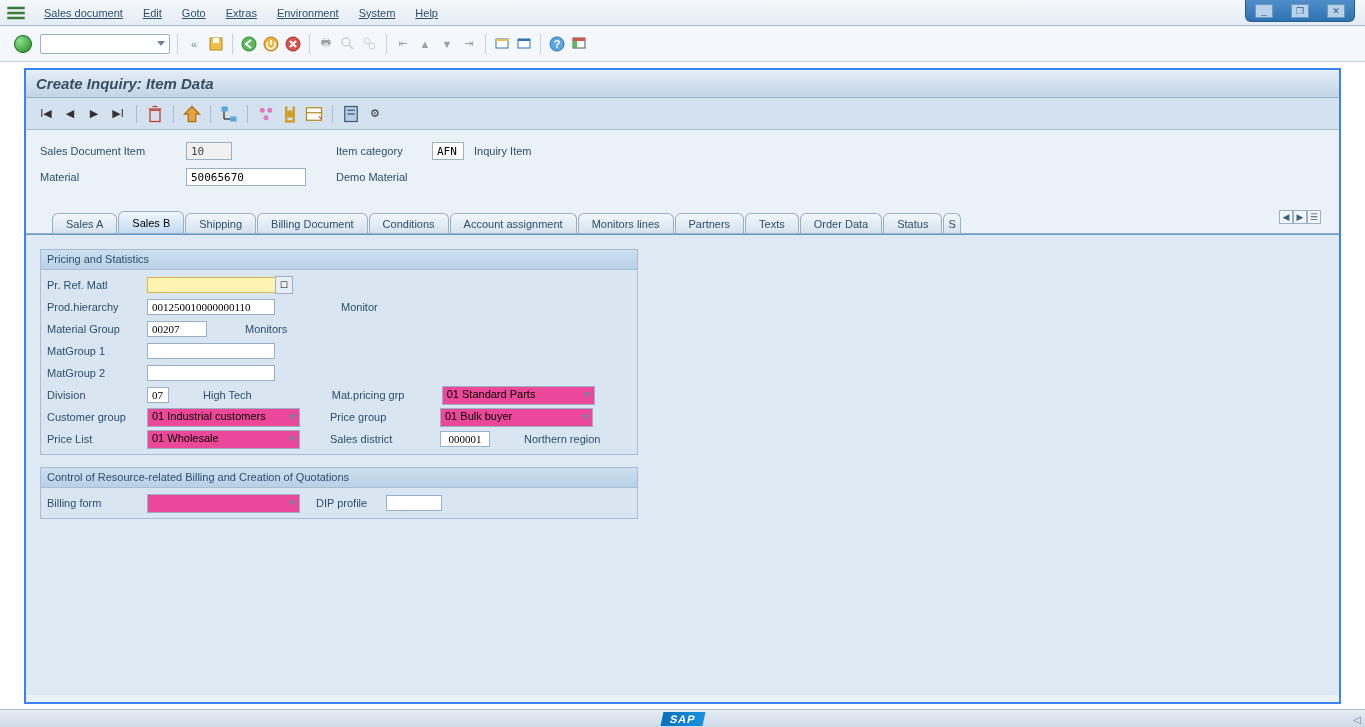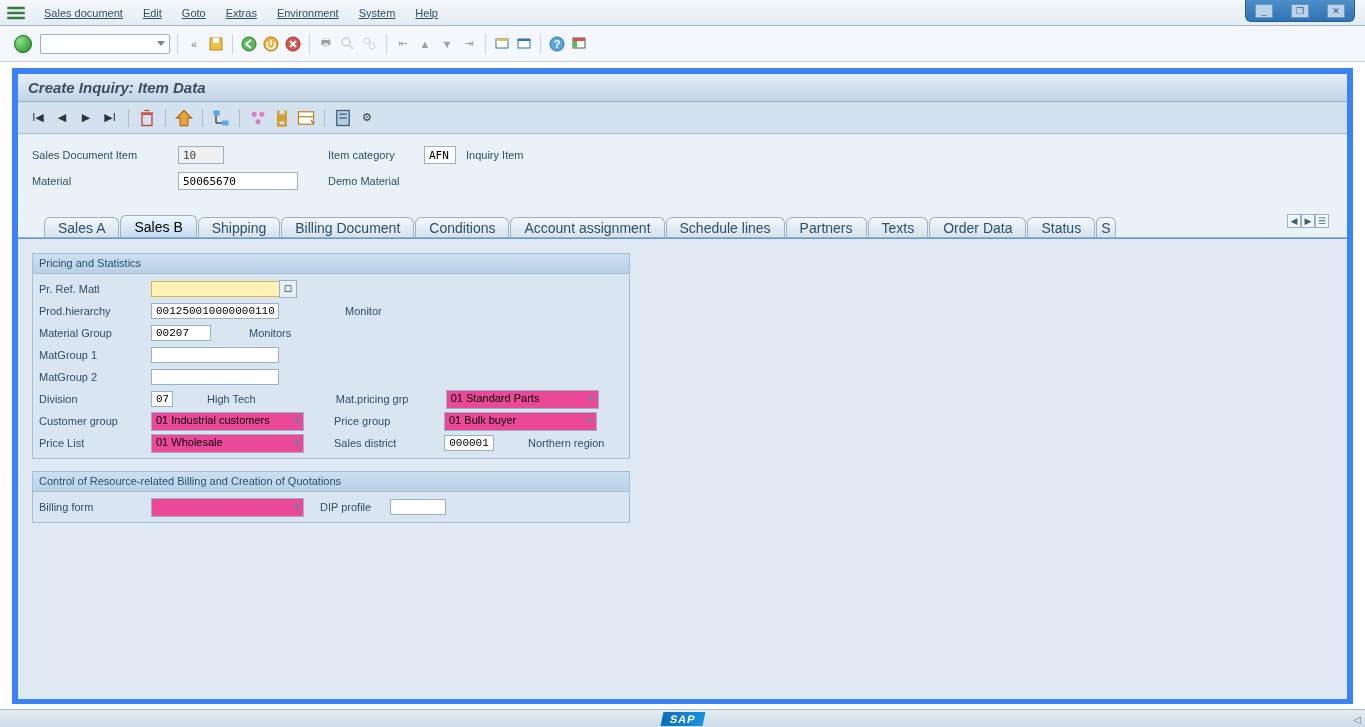--- a/index.html
+++ b/index.html
@@ -19,53 +19,53 @@
 .tb-green{width:18px;height:18px;border-radius:50%;background:radial-gradient(circle at 30% 30%,#8de08d,#1f8b1f);border:1px solid #116611;margin-right:6px;}
 .tb-field{width:130px;height:20px;border:1px solid #9ab1c5;background:#fff;border-radius:2px;}
 .tb-dd{width:0;height:0;border-left:4px solid transparent;border-right:4px solid transparent;border-top:5px solid #6a87a1;margin-left:-15px;margin-right:6px;}
 .tb-sep{width:1px;height:20px;background:#c4d2e1;margin:0 4px;}
 .tb-btn{width:20px;height:20px;display:flex;align-items:center;justify-content:center;border-radius:2px;}
 .tb-btn svg,.tb-btn span{width:16px;height:16px;}
 .tb-chev{color:#6a87a1;font-size:11px;}
 .tb-disabled{opacity:0.35;}
 
 
-.work-area{margin:6px 12px;border:6px solid #3b82f6;height:636px;background:#eaf1f7;}
+.work-area{margin:6px 24px;border:2px solid #3b82f6;height:636px;background:#eaf1f7;}
 .title-bar{height:28px;background:linear-gradient(#e6eef7,#c2d4e7);border-bottom:1px solid #9ab1c5;display:flex;align-items:center;padding-left:10px;}
 .title-bar h1{font-size:15px;font-style:italic;font-weight:bold;color:#3a4d61;}
 
 
 .screen-tb{height:32px;background:#d4e1ef;border-bottom:1px solid #a7bdd1;display:flex;align-items:center;padding-left:10px;gap:4px;}
 .st-btn{width:20px;height:20px;display:flex;align-items:center;justify-content:center;color:#333;}
 .st-sep{width:1px;height:18px;background:#a7bdd1;margin:0 4px;}
 
 
 .header-fields{padding:10px 14px 4px 14px;background:#eaf1f7;}
 .hf-row{display:flex;align-items:center;margin-bottom:4px;height:22px;}
 .hf-label{width:146px;color:#2c4f6e;}
 .hf-input{height:18px;border:1px solid #9ab1c5;background:#fff;padding:1px 4px;font-family:monospace;font-size:11px;}
 .hf-input.ro{background:#f0f0f0;color:#444;}
 .hf-text{margin-left:10px;color:#2c4f6e;}
 
 
 .tab-strip{display:flex;align-items:flex-end;padding-left:26px;background:#eaf1f7;height:24px;border-bottom:1px solid #9ab1c5;margin-top:14px;position:relative;}
-.tab{height:20px;display:flex;align-items:center;padding:0 13px;background:linear-gradient(#f3f7fb,#d6e2ed);border:1px solid #9ab1c5;border-bottom:none;border-radius:6px 6px 0 0;margin-right:1px;color:#2c4f6e;cursor:pointer;font-size:14px;white-space:nowrap;text-align:center;}
+.tab{height:20px;display:flex;align-items:center;padding:0 13px;background:linear-gradient(#f3f7fb,#d6e2ed);border:1px solid #9ab1c5;border-bottom:none;border-radius:6px 6px 0 0;margin-right:1px;color:#2c4f6e;cursor:pointer;font-size:11px;white-space:nowrap;text-align:center;}
 .tab.active{background:linear-gradient(#eff7ff,#c4dbf1);color:#000;height:22px;}
 .tab-ctrl{position:absolute;right:18px;top:0;display:flex;gap:0;}
 .tab-ctrl span{width:14px;height:14px;border:1px solid #9ab1c5;background:#f2f6fa;display:flex;align-items:center;justify-content:center;font-size:9px;color:#3a5e7d;}
 
 
 .tab-body{background:#dfe9f3;padding:14px 14px;border-top:2px solid #6699cc;margin-top:-1px;}
 
 .grp{border:1px solid #a7bdd1;background:#d9e5f0;margin-bottom:12px;width:598px;}
 .grp-title{height:20px;background:linear-gradient(#cde0f1,#b9d0e5);color:#2c4f6e;padding:3px 6px;border-bottom:1px solid #a7bdd1;}
 .grp-body{padding:4px 6px;}
 .fr{display:flex;align-items:center;height:22px;}
-.fl{width:112px;color:#2c4f6e;}
-.fi{height:16px;border:1px solid #9ab1c5;background:#fff;padding:1px 4px;font-family:Liberation Mono, monospace;font-size:11px;}
+.fl{width:100px;color:#2c4f6e;}
+.fi{height:16px;border:1px solid #9ab1c5;background:#fff;padding:1px 4px;font-family:Liberation Serif, serif;font-size:11px;}
 .fi.focus{background:#fff3b4;border:1px solid #d4b84e;}
 .ft{margin-left:8px;color:#2c4f6e;padding-left:26px;}
 .search-help{width:18px;height:18px;border:1px solid #9ab1c5;background:#e8eef5;display:flex;align-items:center;justify-content:center;margin-left:-1px;font-size:9px;}
 .dd{height:19px;border:1px solid #9ab1c5;background:#ec4899;padding:1px 4px;font-size:11px;width:153px;position:relative;}
 .dd::after{content:"▾";position:absolute;right:4px;top:1px;color:#6a87a1;}
 .col2{margin-left:30px;}
 .fl2{width:110px;color:#2c4f6e;}
 
 
 .statusbar{position:absolute;bottom:0;left:0;right:0;height:18px;background:linear-gradient(#e6ecf2,#cfdbe7);border-top:1px solid #a7bdd1;display:flex;justify-content:center;align-items:center;}
@@ -259,21 +259,21 @@
     </div>
   </div>
 
   <div class="tab-strip">
     <div class="tab">Sales A</div>
     <div class="tab active">Sales B</div>
     <div class="tab">Shipping</div>
     <div class="tab">Billing Document</div>
     <div class="tab">Conditions</div>
     <div class="tab">Account assignment</div>
-    <div class="tab">Schedule lines</div>
+    <div class="tab">Monitors lines</div>
     <div class="tab">Partners</div>
     <div class="tab">Texts</div>
     <div class="tab">Order Data</div>
     <div class="tab">Status</div>
     <div class="tab" style="padding:0 4px">S</div>
     <div class="tab-ctrl">
       <span>◀</span>
       <span>▶</span>
       <span>☰</span>
     </div>

